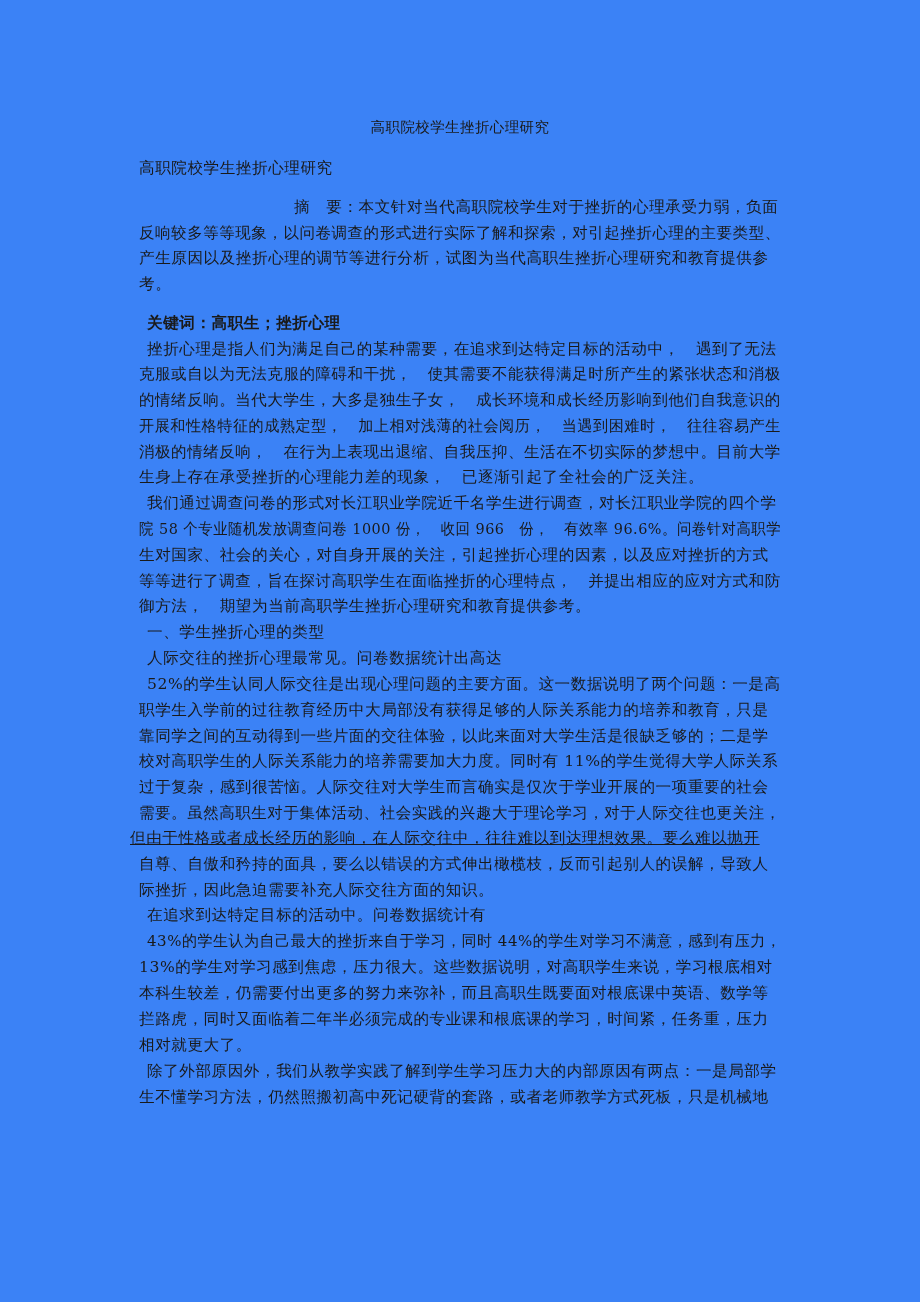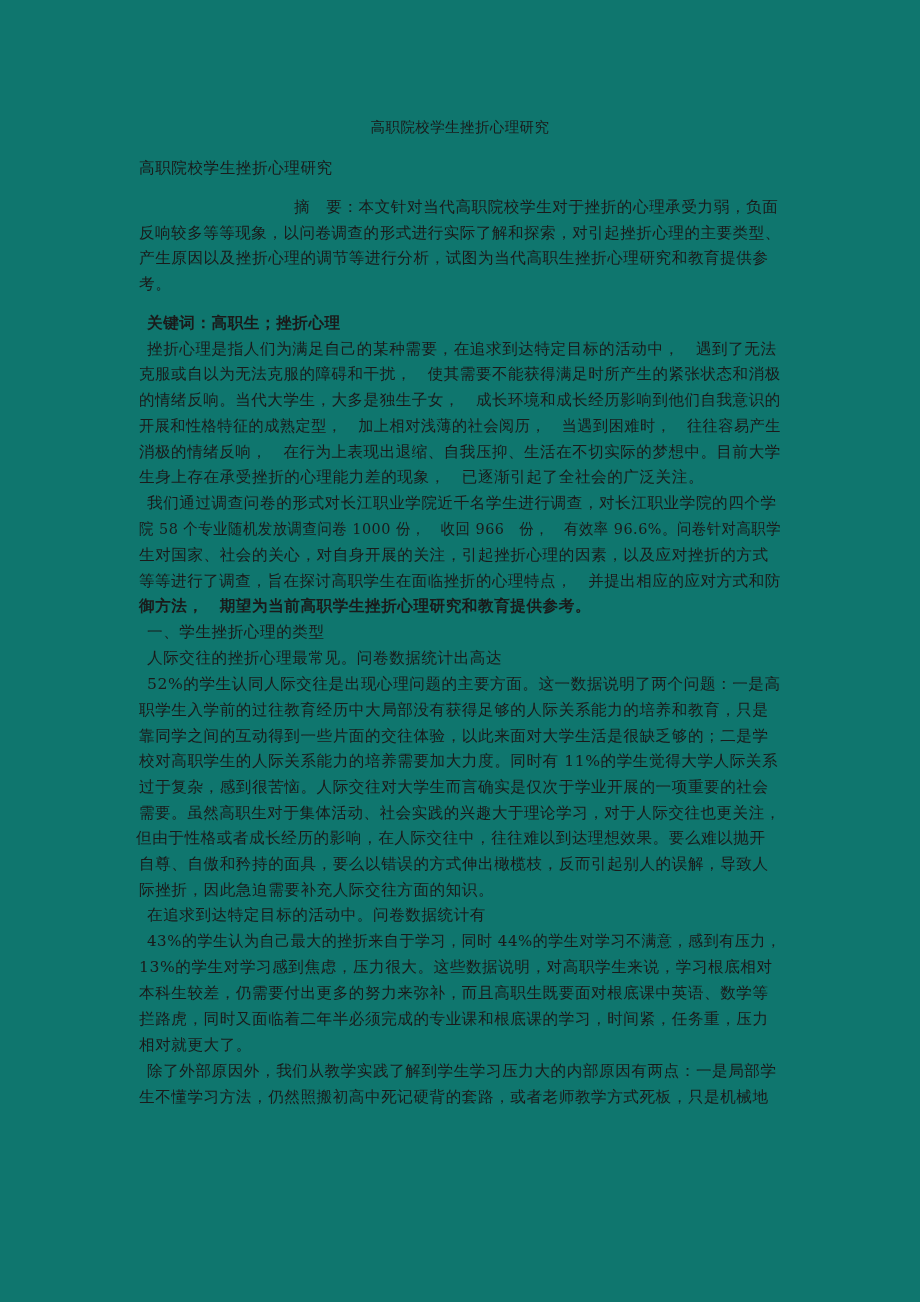--- a/index.html
+++ b/index.html
@@ -1,18 +1,18 @@
 <!DOCTYPE html>
 <html><head>
 <meta charset="utf-8">
 <style>
   html, body { margin: 0; padding: 0; background: #ffffff; }
   body { width: 920px; height: 1302px; position: relative; overflow: hidden;
          font-family: "DejaVu Serif", "Liberation Serif", serif; color: #1a1a1a; }
-  .page { position: absolute; left: 0; top: 0; width: 920px; height: 1302px; background: #0f766e; }
+  .page { position: absolute; left: 0; top: 0; width: 920px; height: 1302px; background: #3b82f6; }
   .line { position: absolute; left: 139px; white-space: nowrap; font-size: 15.6px; line-height: 20px; letter-spacing: 0.55px; }
   .title { position: absolute; left: 0; width: 920px; text-align: center; top: 117px; font-size: 14.5px; line-height: 20px; letter-spacing: 0.4px; }
 </style>
 </head>
 <body>
 
 <div class="page">
   <div class="title">高职院校学生挫折心理研究</div>
   <div class="line" style="top:158px;">高职院校学生挫折心理研究</div>
   <div id="body-lines">
@@ -24,30 +24,30 @@
       <div class="line" style="top: 339px; left: 147px;">挫折心理是指人们为满足自己的某种需要，在追求到达特定目标的活动中，　遇到了无法</div>
       <div class="line" style="top: 364px; left: 139px; transform-origin: left top; transform: scaleX(0.9938);">克服或自以为无法克服的障碍和干扰，　使其需要不能获得满足时所产生的紧张状态和消极</div>
       <div class="line" style="top: 390px; left: 139px; transform-origin: left top; transform: scaleX(0.9938);">的情绪反响。当代大学生，大多是独生子女，　成长环境和成长经历影响到他们自我意识的</div>
       <div class="line" style="top: 416px; left: 139px; transform-origin: left top; transform: scaleX(0.9698);">开展和性格特征的成熟定型，　加上相对浅薄的社会阅历，　当遇到困难时，　往往容易产生</div>
       <div class="line" style="top: 442px; left: 139px; transform-origin: left top; transform: scaleX(0.9938);">消极的情绪反响，　在行为上表现出退缩、自我压抑、生活在不切实际的梦想中。目前大学</div>
       <div class="line" style="top: 467px; left: 139px; text-align: right;">生身上存在承受挫折的心理能力差的现象，　已逐渐引起了全社会的广泛关注。</div>
       <div class="line" style="top: 493px; left: 147px;">我们通过调查问卷的形式对长江职业学院近千名学生进行调查，对长江职业学院的四个学</div>
       <div class="line" style="top: 519px; left: 139px; transform-origin: left top; transform: scaleX(0.9224);">院 58 个专业随机发放调查问卷 1000 份，　收回 966　份，　有效率 96.6%。问卷针对高职学</div>
       <div class="line" style="top: 545px; left: 139px;">生对国家、社会的关心，对自身开展的关注，引起挫折心理的因素，以及应对挫折的方式</div>
       <div class="line" style="top: 571px; left: 139px; transform-origin: left top; transform: scaleX(0.9938);">等等进行了调查，旨在探讨高职学生在面临挫折的心理特点，　并提出相应的应对方式和防</div>
-      <div class="line" style="top: 596px; left: 139px; font-weight: bold;">御方法，　期望为当前高职学生挫折心理研究和教育提供参考。</div>
+      <div class="line" style="top: 596px; left: 139px;">御方法，　期望为当前高职学生挫折心理研究和教育提供参考。</div>
       <div class="line" style="top: 622px; left: 147px;">一、学生挫折心理的类型</div>
       <div class="line" style="top: 648px; left: 147px;">人际交往的挫折心理最常见。问卷数据统计出高达</div>
       <div class="line" style="top: 674px; left: 147px;">52%的学生认同人际交往是出现心理问题的主要方面。这一数据说明了两个问题：一是高</div>
       <div class="line" style="top: 700px; left: 139px;">职学生入学前的过往教育经历中大局部没有获得足够的人际关系能力的培养和教育，只是</div>
       <div class="line" style="top: 726px; left: 139px;">靠同学之间的互动得到一些片面的交往体验，以此来面对大学生活是很缺乏够的；二是学</div>
       <div class="line" style="top: 751px; left: 139px;">校对高职学生的人际关系能力的培养需要加大力度。同时有 11%的学生觉得大学人际关系</div>
       <div class="line" style="top: 777px; left: 139px;">过于复杂，感到很苦恼。人际交往对大学生而言确实是仅次于学业开展的一项重要的社会</div>
       <div class="line" style="top: 803px; left: 139px; transform-origin: left top; transform: scaleX(0.9938);">需要。虽然高职生对于集体活动、社会实践的兴趣大于理论学习，对于人际交往也更关注，</div>
-      <div class="line" style="top: 828px; left: 136px;">但由于性格或者成长经历的影响，在人际交往中，往往难以到达理想效果。要么难以抛开</div>
+      <div class="line" style="top: 828px; left: 130px; text-decoration: underline;">但由于性格或者成长经历的影响，在人际交往中，往往难以到达理想效果。要么难以抛开</div>
       <div class="line" style="top: 854px; left: 139px;">自尊、自傲和矜持的面具，要么以错误的方式伸出橄榄枝，反而引起别人的误解，导致人</div>
       <div class="line" style="top: 880px; left: 139px;">际挫折，因此急迫需要补充人际交往方面的知识。</div>
       <div class="line" style="top: 905px; left: 147px;">在追求到达特定目标的活动中。问卷数据统计有</div>
       <div class="line" style="top: 931px; left: 147px; transform-origin: left top; transform: scaleX(0.9621);">43%的学生认为自己最大的挫折来自于学习，同时 44%的学生对学习不满意，感到有压力，</div>
       <div class="line" style="top: 957px; left: 139px;">13%的学生对学习感到焦虑，压力很大。这些数据说明，对高职学生来说，学习根底相对</div>
       <div class="line" style="top: 983px; left: 139px;">本科生较差，仍需要付出更多的努力来弥补，而且高职生既要面对根底课中英语、数学等</div>
       <div class="line" style="top: 1009px; left: 139px;">拦路虎，同时又面临着二年半必须完成的专业课和根底课的学习，时间紧，任务重，压力</div>
       <div class="line" style="top: 1035px; left: 139px;">相对就更大了。</div>
       <div class="line" style="top: 1061px; left: 147px;">除了外部原因外，我们从教学实践了解到学生学习压力大的内部原因有两点：一是局部学</div>
       <div class="line" style="top: 1087px; left: 139px;">生不懂学习方法，仍然照搬初高中死记硬背的套路，或者老师教学方式死板，只是机械地</div>

